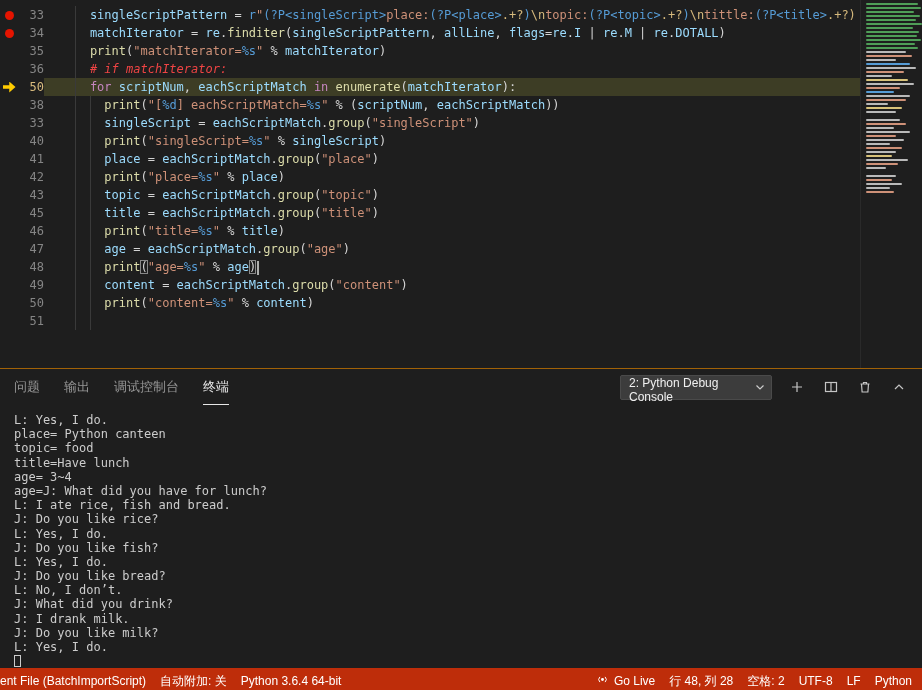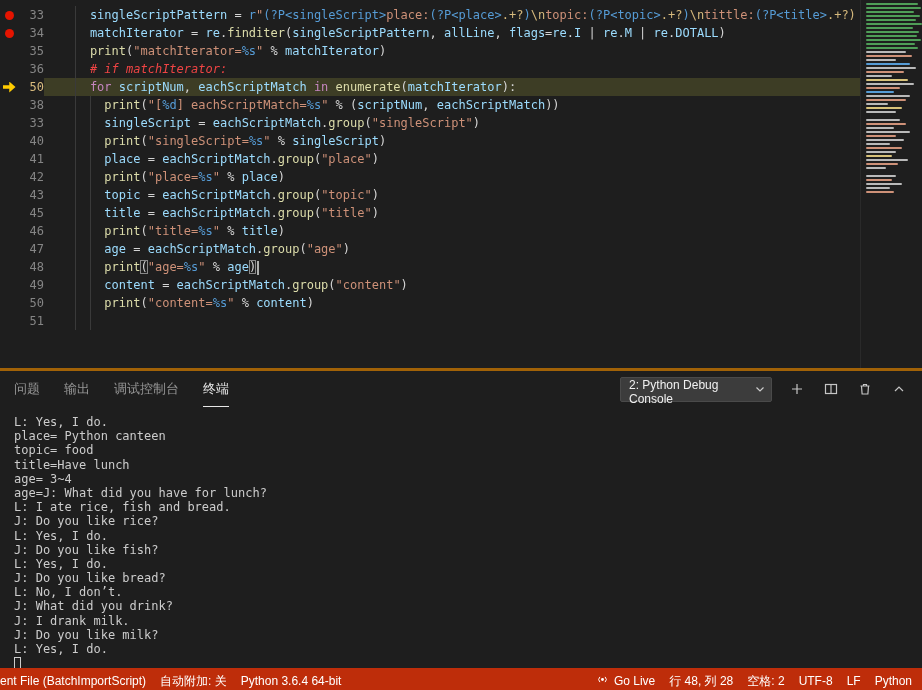--- a/index.html
+++ b/index.html
@@ -23,21 +23,21 @@
   .code{white-space:pre;margin-left:17px;flex:1;overflow:hidden}
   .tk-v{color:#9cdcfe}.tk-o{color:#d4d4d4}.tk-f{color:#dcdcaa}.tk-s{color:#ce9178}
   .tk-k{color:#c586c0}.tk-kb{color:#569cd6}.tk-c{color:#ef4444;font-style:italic}
   .tk-e{color:#d7ba7d}.tk-fs{color:#569cd6}.tk-rx{color:#569cd6}
   .tk-bx{box-shadow:inset 0 0 0 1px #888}
   .caret{display:inline-block;width:2px;height:14px;background:#aeafad;vertical-align:middle;margin-left:1px}
   .minimap{position:absolute;right:0;top:0;bottom:0;width:62px;background:#1e1e1e;border-left:1px solid #2a2a2a;padding:3px 2px 0 5px}
   .mm-row{height:2px;margin-bottom:2px;border-radius:1px}
 
   
-  .panel{height:300px;flex:none;border-top:3px solid #a16207;background:#1e1e1e;display:flex;flex-direction:column}
+  .panel{height:300px;flex:none;border-top:1px solid #a16207;background:#1e1e1e;display:flex;flex-direction:column}
   .panel-header{height:36px;flex:none;display:flex;justify-content:space-between;align-items:center;padding:0 14px}
   .tabs{display:flex;gap:24px;height:100%;align-items:stretch}
   .tab{font-size:13px;color:#969696;display:flex;align-items:center;cursor:pointer;border-bottom:1px solid transparent;padding-top:1px}
   .tab.active{color:#e7e7e7;border-bottom-color:#e7e7e7}
   .panel-actions{display:flex;align-items:center;gap:16px}
   .dropdown{width:152px;height:25px;background:#3c3c3c;border:1px solid #4a4a4a;color:#f0f0f0;font-size:12px;
     display:flex;justify-content:space-between;padding:0 6px 0 8px;cursor:pointer;border-radius:2px}
   .icon-btn{width:18px;height:18px;display:flex;align-items:center;justify-content:center;color:#c5c5c5;cursor:pointer}
   .icon-btn svg,.chev svg{stroke:currentColor;stroke-width:1.2;fill:none}
   .chev{color:#cccccc;display:flex;align-items:center}

